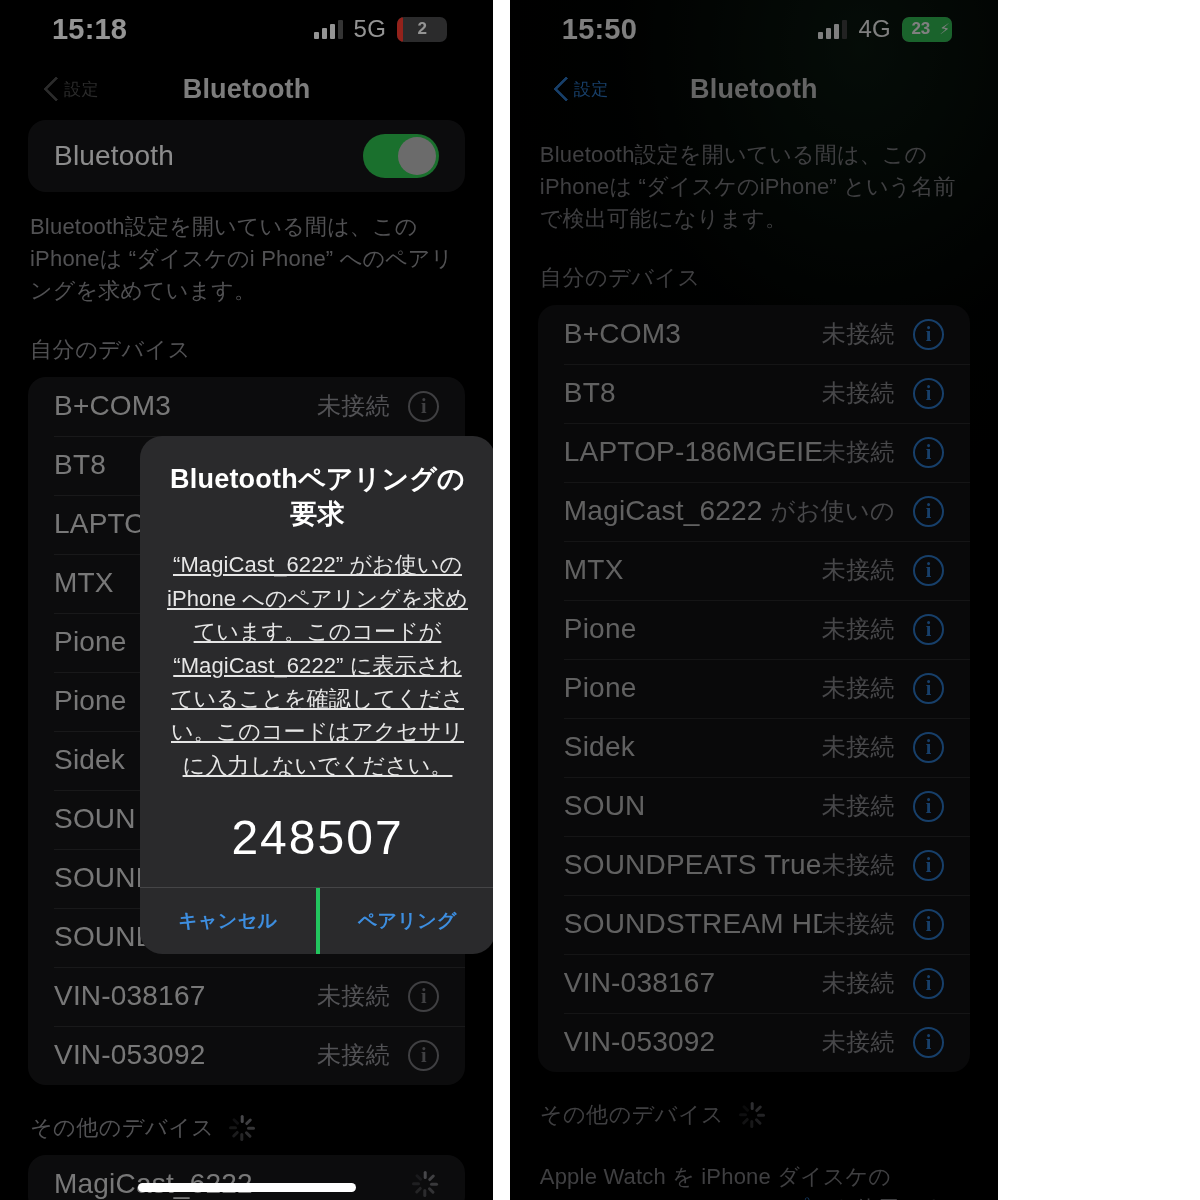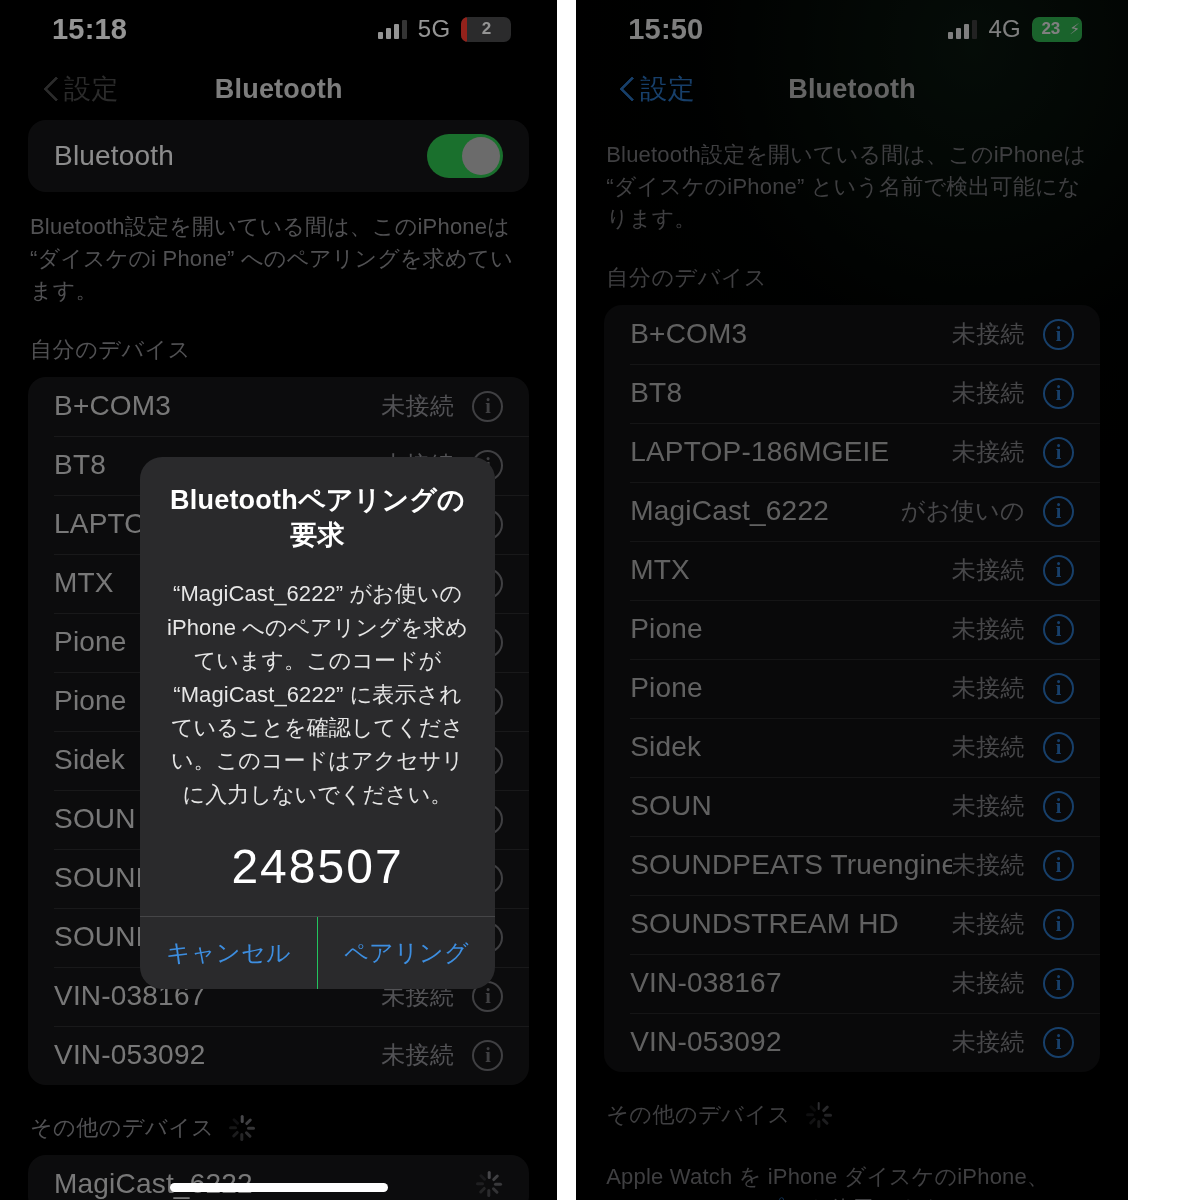--- a/index.html
+++ b/index.html
@@ -1,20 +1,20 @@
 <!DOCTYPE html>
 <html><head>
 <meta charset="utf-8">
 <style>
   * { margin:0; padding:0; box-sizing:border-box; }
   html,body{
     width:1200px; height:1200px; background:#ffffff; overflow:hidden;
     font-family:"Liberation Sans","DejaVu Sans",sans-serif;
   }
-  .stage{ position:relative; width:1128px; height:1200px; background:#737373; display:flex;border-radius:12px; }
+  .stage{ position:relative; width:998px; height:1200px; background:#737373; display:flex;border-radius:12px; }
 
   
   .phone{ position:relative; height:1200px; overflow:hidden; background:#000; }
   .phone.left { width:593px; }
   .gutter     { width:20px; height:1200px; background:#fff; }
   .phone.right{ width:587px; }
 
   .screen{ position:absolute; inset:0; overflow:hidden; }
   .phone.left  .screen{ background:#000000; }
   .phone.right .screen{ background:#000000; }
@@ -46,21 +46,21 @@
               font-size:17px; font-weight:700; color:#fff; letter-spacing:-.3px; }
   .batt .bolt{ position:relative; z-index:2; font-size:15px; color:#fff; margin-right:2px; }
 
   
   .navbar{ position:relative; height:62px; display:flex; align-items:center; z-index:4; }
   .nav-back{ display:flex; align-items:center; gap:5px; padding-left:44px; }
   .chev{ width:15px; height:26px; position:relative; }
   .chev::before{ content:""; position:absolute; left:3px; top:4px; width:15px; height:15px;
                  border-left:3.4px solid currentColor; border-bottom:3.4px solid currentColor;
                  transform:rotate(45deg); border-radius:1px; }
-  .nav-back-label{ font-size:27px; letter-spacing:.5px; }
+  .nav-back-label{ font-size:17px; letter-spacing:.5px; }
   .phone.left  .nav-back{ color:#4a4a4a; }
   .phone.left  .nav-back-label{ color:#4a4a4a; }
   .phone.right .nav-back{ color:#2e7fd4; }
   .phone.right .nav-back-label{ color:#2e7fd4; }
   .nav-title{ position:absolute; left:0; right:0; text-align:center; font-size:27px;
               font-weight:700; color:#d8d8d8; letter-spacing:.2px; }
   .phone.right .nav-title{ color:#c9c9c9; }
 
   
   .content{ position:relative; z-index:3; }
@@ -111,28 +111,28 @@
 
   
   .dim{ position:absolute; inset:0; background:rgba(0,0,0,.42); z-index:5; }
   .phone.right .dim{ background:rgba(0,0,0,.50); }
 
   
   .alert{ position:absolute; z-index:6; border-radius:22px; overflow:hidden;
           background:#2a2a2c; backdrop-filter:blur(18px); }
   .alert-body{ padding:26px 26px 22px 26px; text-align:center; }
   .alert-title{ font-size:27px; font-weight:700; color:#fff; line-height:1.3; letter-spacing:.2px; }
-  .alert-msg{ font-size:22px; color:#e6e6e6; line-height:1.52; margin-top:24px; letter-spacing:.1px; }
+  .alert-msg{ font-size:22px; color:#e6e6e6; line-height:1.52; margin-top:16px; letter-spacing:.1px;text-decoration:underline; }
   .alert-code{ font-size:48px; font-weight:400; color:#fff; margin-top:28px; letter-spacing:2px; }
   .alert-actions{ display:flex; border-top:1px solid #454547; }
-  .alert-btn{ flex:1; text-align:center; padding:20px 0; font-size:24px;
-              color:#3d8ee0; letter-spacing:.4px; }
-  .alert-actions .alert-btn + .alert-btn{ border-left:1px solid #22c55e; }
-
-  .left-alert { left:140px; top:457px; width:355px; }
+  .alert-btn{ flex:1; text-align:center; padding:20px 0; font-size:19px;
+              color:#3d8ee0; letter-spacing:.4px;font-weight:bold; }
+  .alert-actions .alert-btn + .alert-btn{ border-left:4px solid #22c55e; }
+
+  .left-alert { left:140px; top:436px; width:355px; }
 
   
   .home-ind{ position:absolute; left:50%; transform:translateX(-50%); bottom:8px;
              width:218px; height:9px; border-radius:6px; background:#fff; z-index:7; }
 </style>
 </head>
 <body>
 
 <div class="stage">
 

